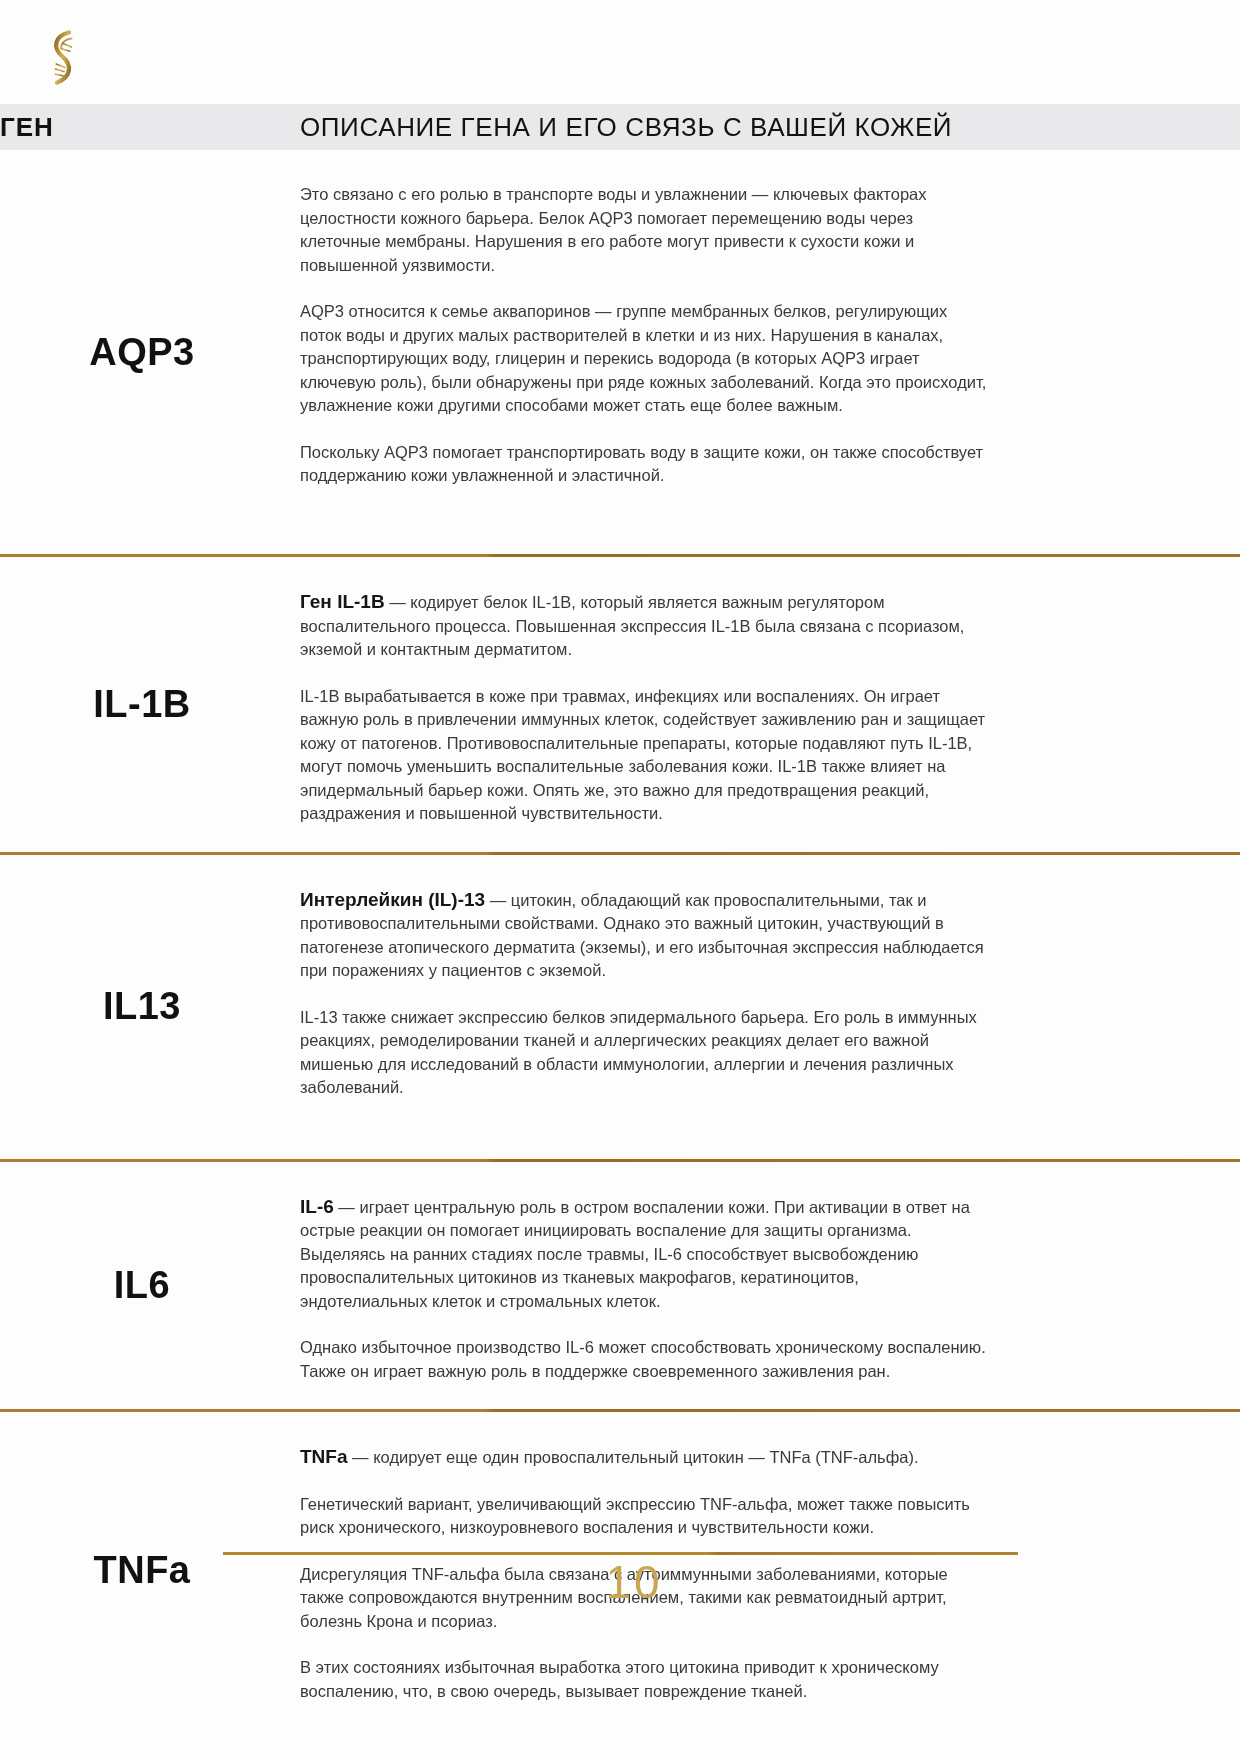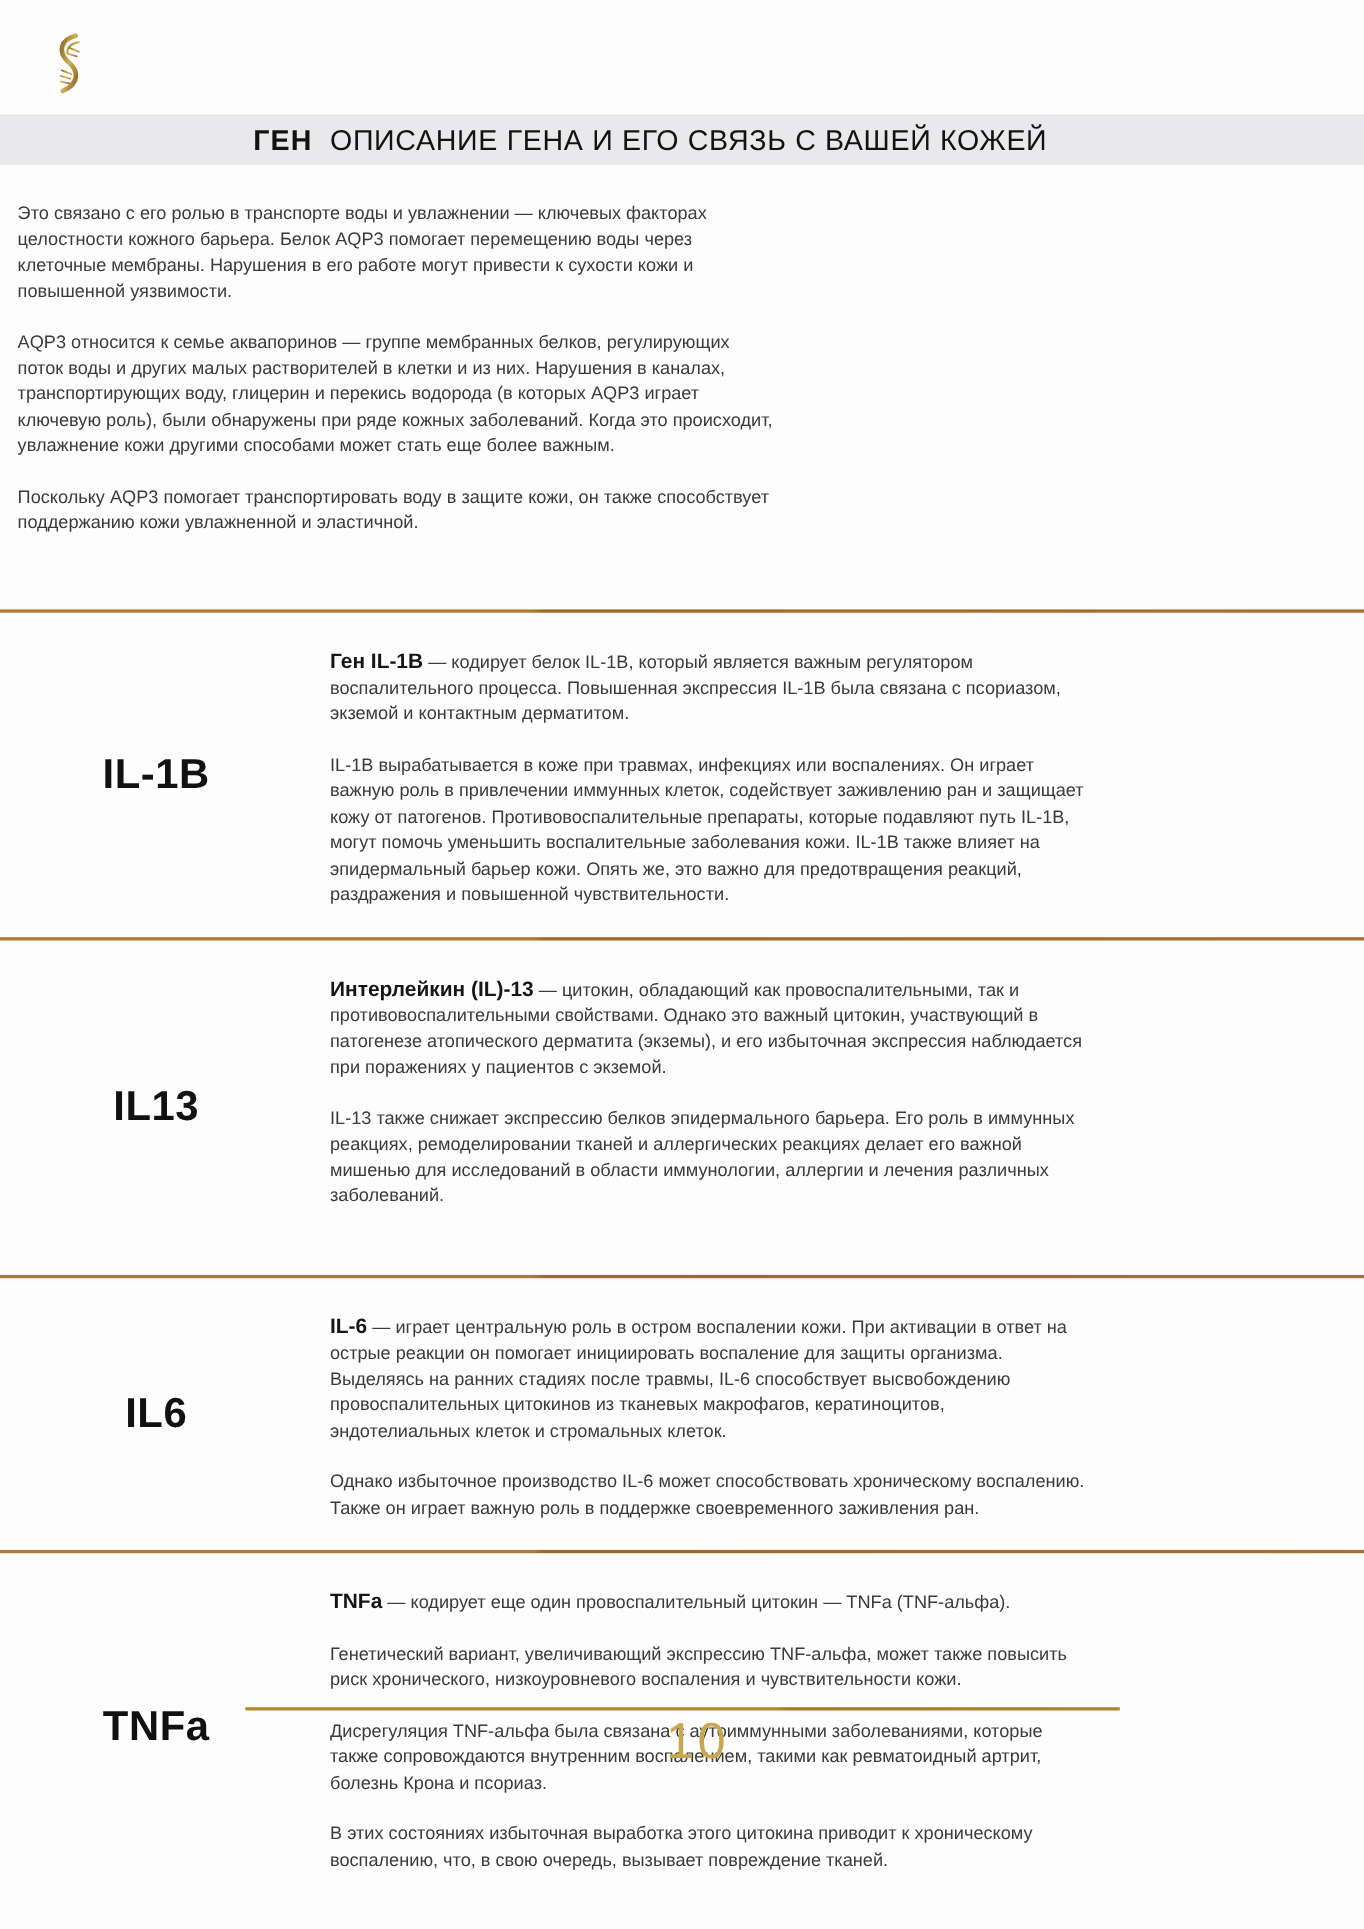--- a/index.html
+++ b/index.html
@@ -18,21 +18,21 @@
     width:34px; height:60px;
   }
   .spacer-top { height:104px; }
   .header-band {
     height:46px;
     background:#e9e9eb;
     display:flex; align-items:center;
   }
   .gene-col-head {
     width:284px;
-    text-align:right;
+    text-align:left;
     font-weight:bold;
     font-size:26px;
     letter-spacing:1px;
     color:#121212;
   }
   .desc-col-head {
     padding-left:16px;
     font-weight:normal;
     font-size:26px;
     letter-spacing:0.6px;
@@ -114,20 +114,23 @@
   </svg>
 
   <div class="spacer-top"></div>
 
   <div class="header-band">
     <div class="gene-col-head">ГЕН</div>
     <div class="desc-col-head">ОПИСАНИЕ ГЕНА И ЕГО СВЯЗЬ С ВАШЕЙ КОЖЕЙ</div>
   </div>
 
   <div class="row row-aqp3">
+    <div class="gene-col">
+      <div class="gene-label">AQP3</div>
+    </div>
     <div class="desc-col">
       <p class="para"><span>Это связано с его ролью в транспорте воды и увлажнении — ключевых факторах целостности кожного барьера. Белок AQP3 помогает перемещению воды через клеточные мембраны. Нарушения в его работе могут привести к сухости кожи и повышенной уязвимости.</span></p>
       <p class="para"><span>AQP3 относится к семье аквапоринов — группе мембранных белков, регулирующих поток воды и других малых растворителей в клетки и из них. Нарушения в каналах, транспортирующих воду, глицерин и перекись водорода (в которых AQP3 играет ключевую роль), были обнаружены при ряде кожных заболеваний. Когда это происходит, увлажнение кожи другими способами может стать еще более важным.</span></p>
       <p class="para"><span>Поскольку AQP3 помогает транспортировать воду в защите кожи, он также способствует поддержанию кожи увлажненной и эластичной.</span></p>
     </div>
   </div>
   <div class="sep"></div>
 
   <div class="row row-il1b">
     <div class="gene-col">

